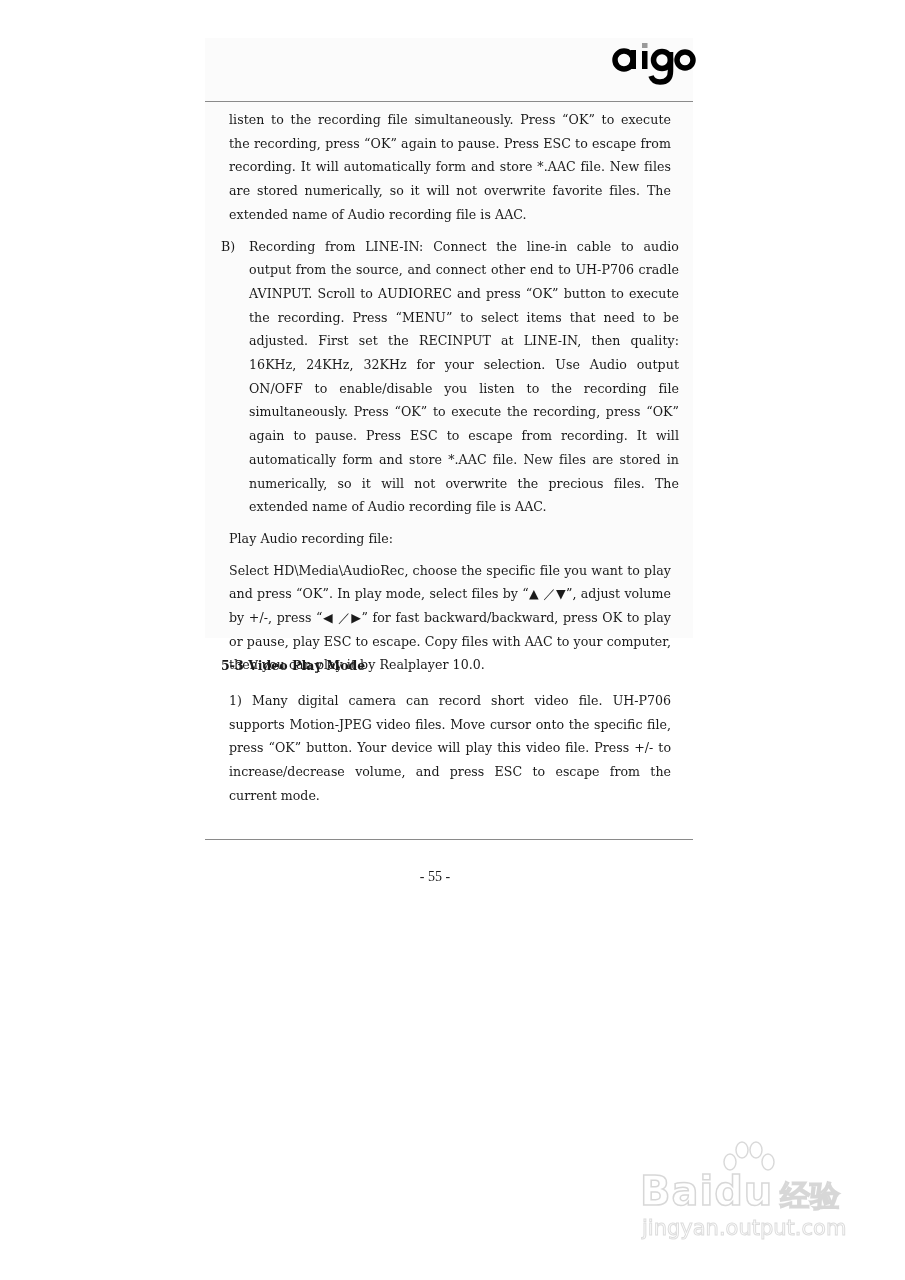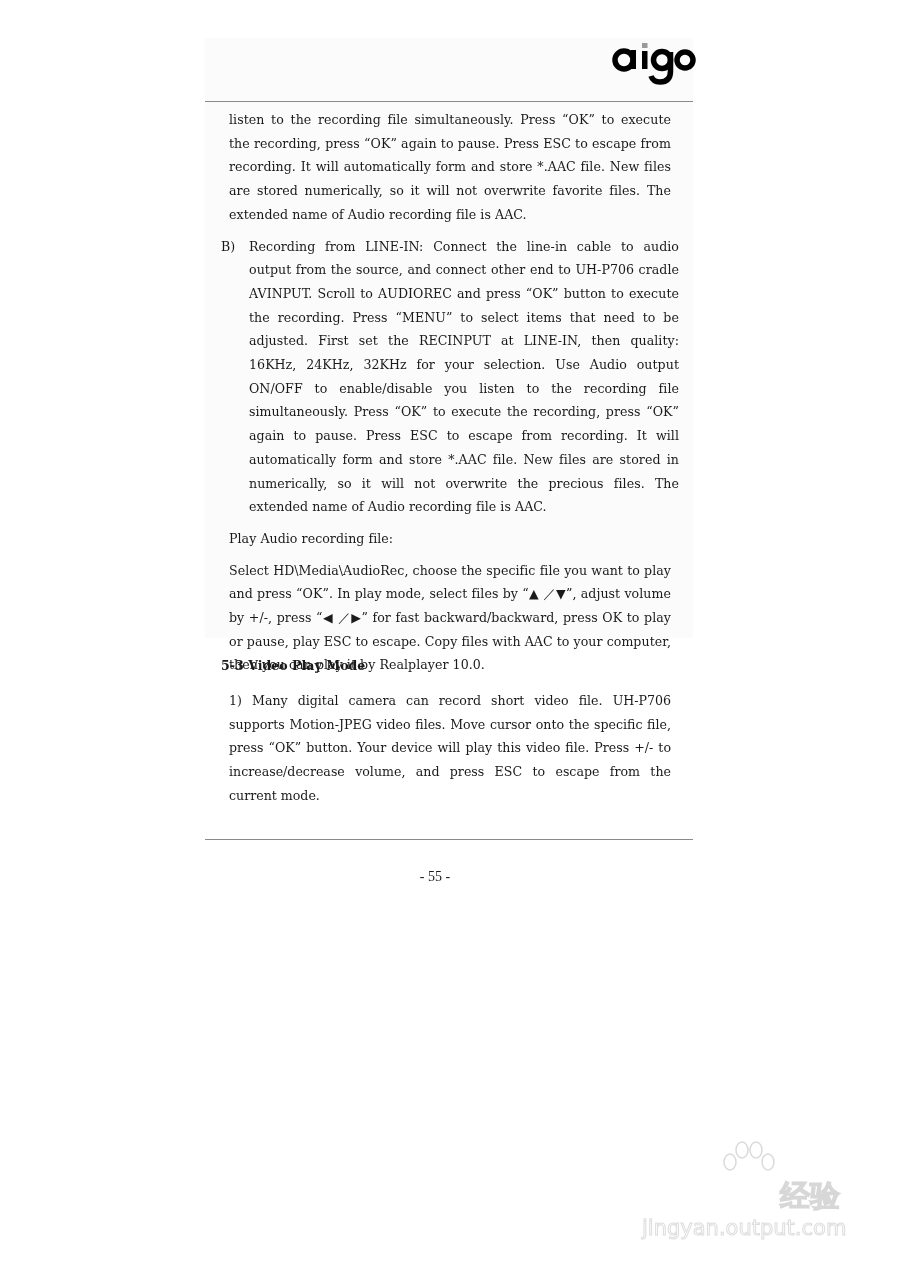--- a/index.html
+++ b/index.html
@@ -179,15 +179,16 @@
 
 <div class="page-number">- 55 -</div>
 
 <div class="watermark">
   <svg class="wm-paw" width="60" height="40" viewBox="0 0 60 40">
     <ellipse cx="12" cy="22" rx="6" ry="8" fill="#fff" stroke="#bbb" stroke-width="1.5"></ellipse>
     <ellipse cx="24" cy="10" rx="6" ry="8" fill="#fff" stroke="#bbb" stroke-width="1.5"></ellipse>
     <ellipse cx="38" cy="10" rx="6" ry="8" fill="#fff" stroke="#bbb" stroke-width="1.5"></ellipse>
     <ellipse cx="50" cy="22" rx="6" ry="8" fill="#fff" stroke="#bbb" stroke-width="1.5"></ellipse>
   </svg>
+  <span class="wm-main"><span>Bai</span><span>du</span></span>
   <span class="wm-cn">经验</span>
   <span class="wm-url">jingyan.output.com</span>
 </div>
 
 </body></html>

